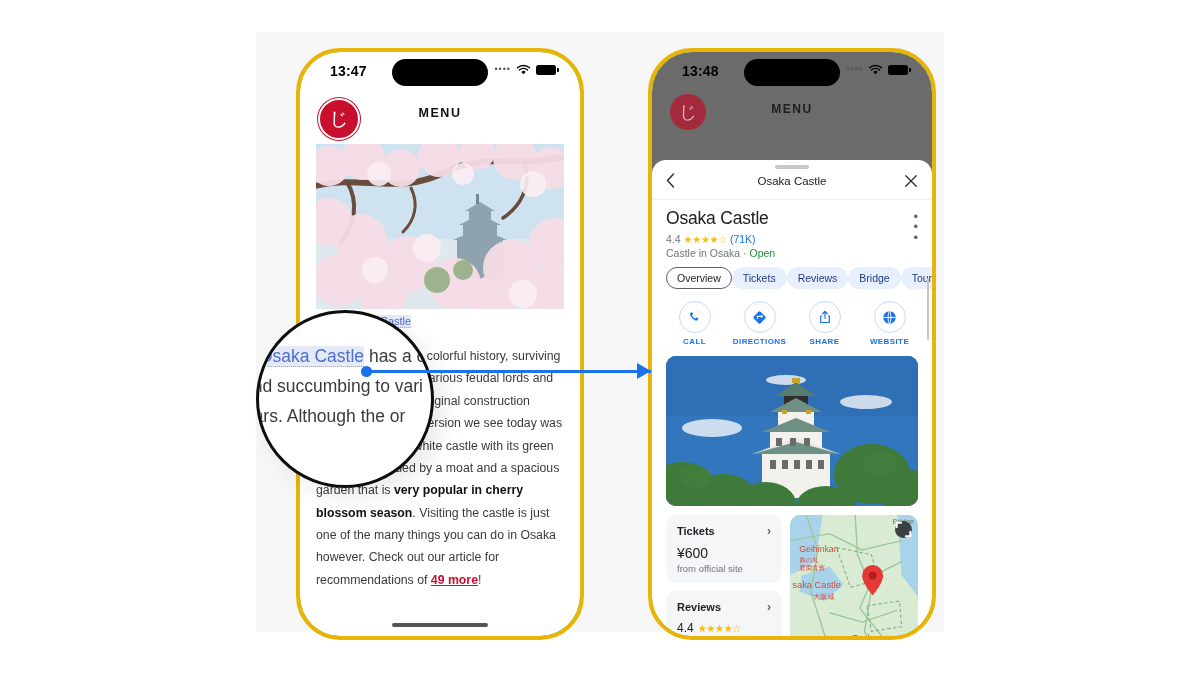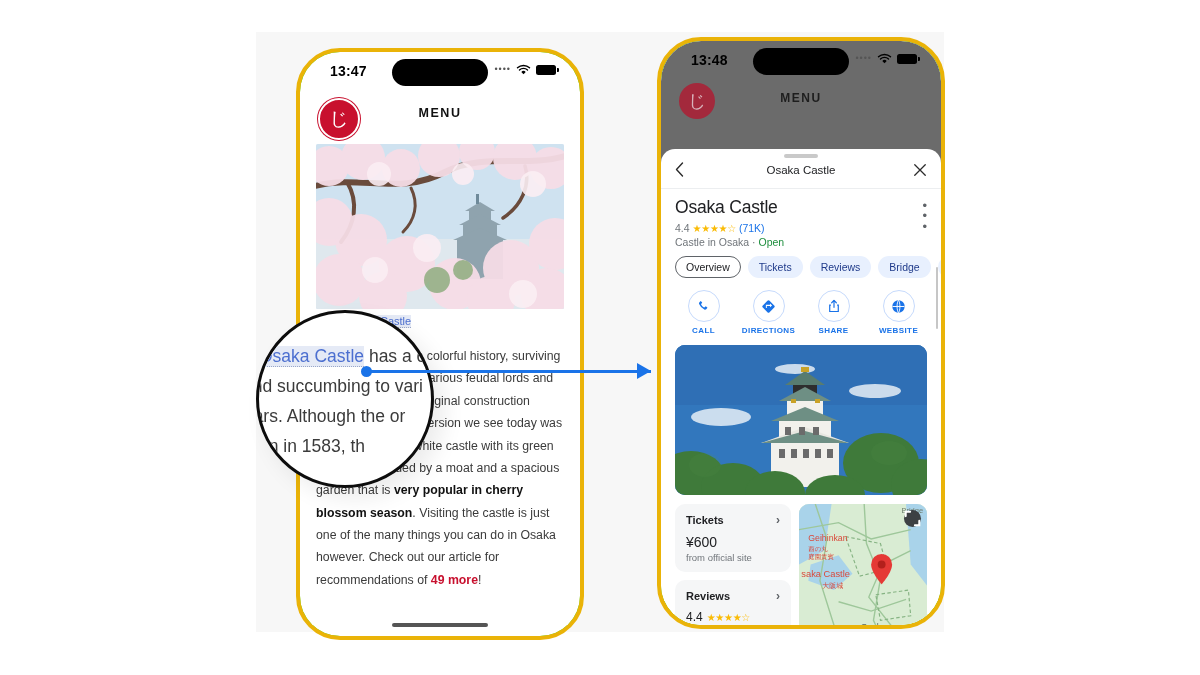--- a/index.html
+++ b/index.html
@@ -9,21 +9,21 @@
   }
   .canvas{
     position:absolute;left:256px;top:32px;width:688px;height:600px;
     background:#f7f7f7;
   }
 
   
   .phone{position:absolute;border:4px solid #eab308;border-radius:44px;background:#84cc16;overflow:hidden;}
   .phone-inner{position:absolute;inset:0;border-radius:40px;overflow:hidden;background:#fff;}
   #phone-left{left:296px;top:48px;width:280px;height:584px;}
-  #phone-right{left:648px;top:37px;width:280px;height:584px;margin-left:9px;}
+  #phone-right{left:648px;top:48px;width:280px;height:584px;}
 
   
   .statusbar{position:relative;height:40px;}
   .st-time{position:absolute;left:30px;top:11px;font-size:14px;font-weight:bold;color:#000;letter-spacing:.2px;}
   .notch{position:absolute;left:50%;transform:translateX(-50%);top:7px;width:96px;height:27px;background:#000;border-radius:16px;}
   .st-right{position:absolute;right:24px;top:12px;display:flex;align-items:center;gap:5px;}
   .dots{font-size:9px;color:#555;letter-spacing:1px;line-height:1;}
   .wifi{display:block;}
   .batt{width:20px;height:10px;border-radius:2.5px;background:#000;position:relative;}
   .batt::after{content:"";position:absolute;right:-3px;top:3px;width:2px;height:4px;background:#000;border-radius:0 1px 1px 0;}
@@ -36,21 +36,21 @@
 
   .hero{margin:0 16px;height:165px;border-radius:2px;overflow:hidden;position:relative;background:#dfeaf3;}
   .hero svg{display:block;width:100%;height:100%;}
 
   .caption{margin:6px 16px 0;font-size:11px;color:#c8102e;}
   .caption .lnk{color:#4c6fd0;background:#e5eaf6;text-decoration:none;border-bottom:1px dotted #9aa7c9;}
 
   .article{margin:18px 16px 0;font-size:12.3px;line-height:1.82;color:#3b3b3b;}
   .article b{color:#111;}
   .article .lnk{color:#4c6fd0;background:#e5eaf6;border-bottom:1px dotted #9aa7c9;}
-  .article .more{color:#c8102e;font-weight:bold;}
+  .article .more{color:#c8102e;font-weight:bold;text-decoration:underline;}
 
   .home-ind{position:absolute;left:50%;transform:translateX(-50%);bottom:9px;width:96px;height:4px;border-radius:3px;background:#555;}
   .dim-layer{position:absolute;left:0;right:0;top:0;height:160px;background:#6b6b6b;}
   .r-status .st-time{color:#000;}
   .browserbar{position:relative;height:46px;}
   .x-btn{position:absolute;left:18px;top:12px;width:18px;height:18px;}
   .urlpill{position:absolute;left:46px;right:64px;top:7px;height:30px;border-radius:15px;background:#818181;display:flex;align-items:center;justify-content:center;gap:6px;}
   .urlpill .u{font-size:11.5px;color:#151515;}
   .share-ic{position:absolute;right:38px;top:11px;}
   .dots-ic{position:absolute;right:14px;top:14px;font-size:15px;color:#111;letter-spacing:1px;line-height:1;}
@@ -72,21 +72,21 @@
   .place h1{margin:0;font-size:17.5px;font-weight:400;color:#202124;letter-spacing:-.2px;}
   .kebab{position:absolute;right:14px;top:12px;color:#5f6368;font-size:13px;line-height:.8;letter-spacing:0;}
   .kebab span{display:block;}
   .ratingrow{margin-top:4px;font-size:10.5px;color:#70757a;display:flex;align-items:center;gap:3px;}
   .ratingrow .num{color:#70757a;}
   .stars{color:#fabb05;letter-spacing:-.3px;font-size:10px;}
   .revs{color:#1a73e8;}
   .subline{margin-top:2px;font-size:10.5px;color:#70757a;}
   .subline .open{color:#1e8e3e;}
 
-  .chips{display:flex;gap:7px;padding:8px 14px 0;overflow:hidden;}
+  .chips{display:flex;padding:8px 14px 0;overflow:hidden;}
   .chip{font-size:10.5px;color:#1f3a8a;background:#e8f0fe;border-radius:14px;padding:5px 11px;white-space:nowrap;}
   .chip.sel{background:#fff;border:1px solid #5f6368;color:#202124;padding:4px 10px;}
 
   .actions{display:flex;justify-content:space-around;padding:12px 10px 4px;}
   .act{display:flex;flex-direction:column;align-items:center;gap:4px;width:58px;text-align:center;}
   .act .circ{width:30px;height:30px;border-radius:50%;border:1px solid #c6dafc;display:flex;align-items:center;justify-content:center;}
   .act .lbl{font-size:8px;color:#1a73e8;letter-spacing:.4px;font-weight:600;}
 
   .photo{margin:6px 14px 0;height:150px;border-radius:10px;overflow:hidden;position:relative;background:#2f6fb0;}
   .photo svg{display:block;width:100%;height:100%;}
@@ -433,18 +433,17 @@
     <div class="scrollbar"></div>
   </div>
  </div>
 </div>
 
 <div class="mag">
   <div class="mag-content">
     <div style="padding-left:18px"><a class="lnk">Osaka Castle</a><span> has a colo</span></div>
     <div style="padding-left:2px">and succumbing to vari</div>
     <div style="padding-left:0px">wars. Although the or</div>
-    <div style="padding-left:18px">an in 1583, th</div>
   </div>
 </div>
 <div class="arrow"></div>
 <div class="arrowhead"></div>
 <div class="magdot"></div>
 
 </body></html>

